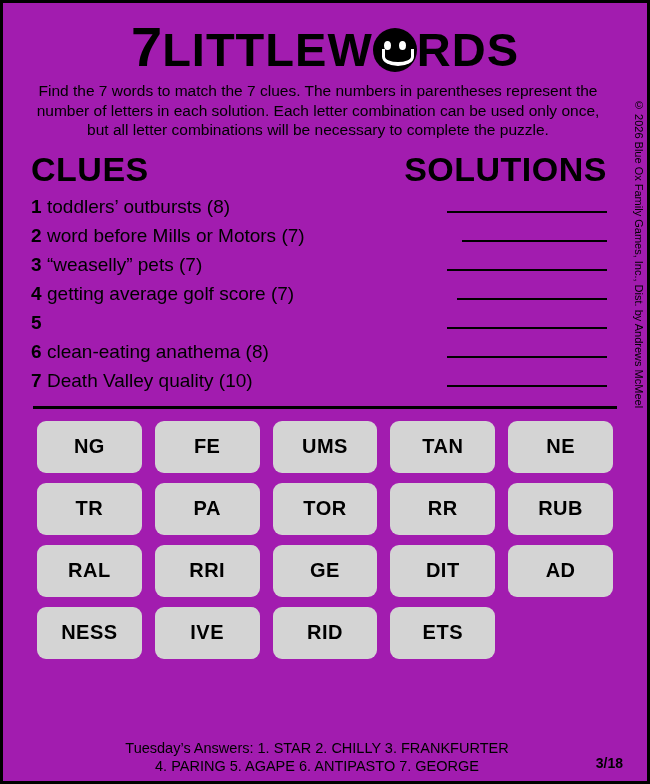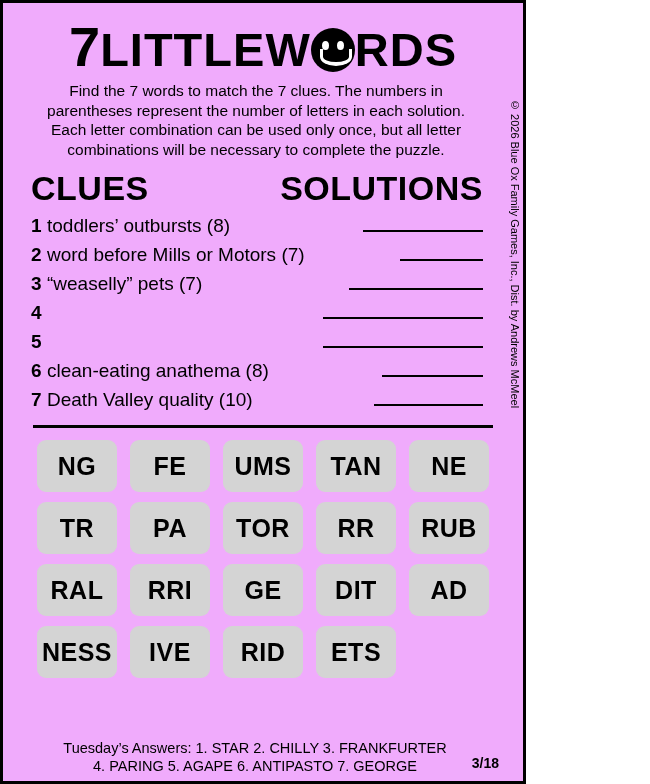--- a/index.html
+++ b/index.html
@@ -9,25 +9,25 @@
   }
   body {
     width: 650px;
     height: 784px;
     font-family: "Liberation Sans", sans-serif;
     color: #000;
     overflow: hidden;
   }
   .puzzle {
     position: relative;
-    width: 526px;
+    width: 650px;
     height: 784px;
     box-sizing: border-box;
     border: 3px solid #000;
-    background: #f0abfc;
+    background: #a21caf;
   }
   
   .title-row {
     text-align: center;
     padding-top: 16px;
     padding-bottom: 2px;
   }
   .title {
     display: inline-block;
     font-size: 54px;
@@ -147,21 +147,21 @@
     grid-auto-rows: 52px;
     column-gap: 13px;
     row-gap: 10px;
   }
   .tile {
     background: #d4d4d4;
     border-radius: 9px;
     display: flex;
     align-items: center;
     justify-content: center;
-    font-size: 25px;
+    font-size: 20px;
     font-weight: bold;
     letter-spacing: 0.5px;
     color: #000;
   }
 
   
   .footer {
     position: absolute;
     left: 0;
     right: 16px;
@@ -229,20 +229,21 @@
       <span class="blank"></span>
     </div>
     <div class="clue">
       <span class="n">3</span>
       <span class="txt">“weaselly” pets (7)</span>
       <span class="spacer"></span>
       <span class="blank"></span>
     </div>
     <div class="clue">
       <span class="n">4</span>
+      <span class="txt">getting average golf score (7)</span>
       <span class="spacer"></span>
       <span class="blank"></span>
     </div>
     <div class="clue">
       <span class="n">5</span>
       <span class="spacer"></span>
       <span class="blank"></span>
     </div>
     <div class="clue">
       <span class="n">6</span>

